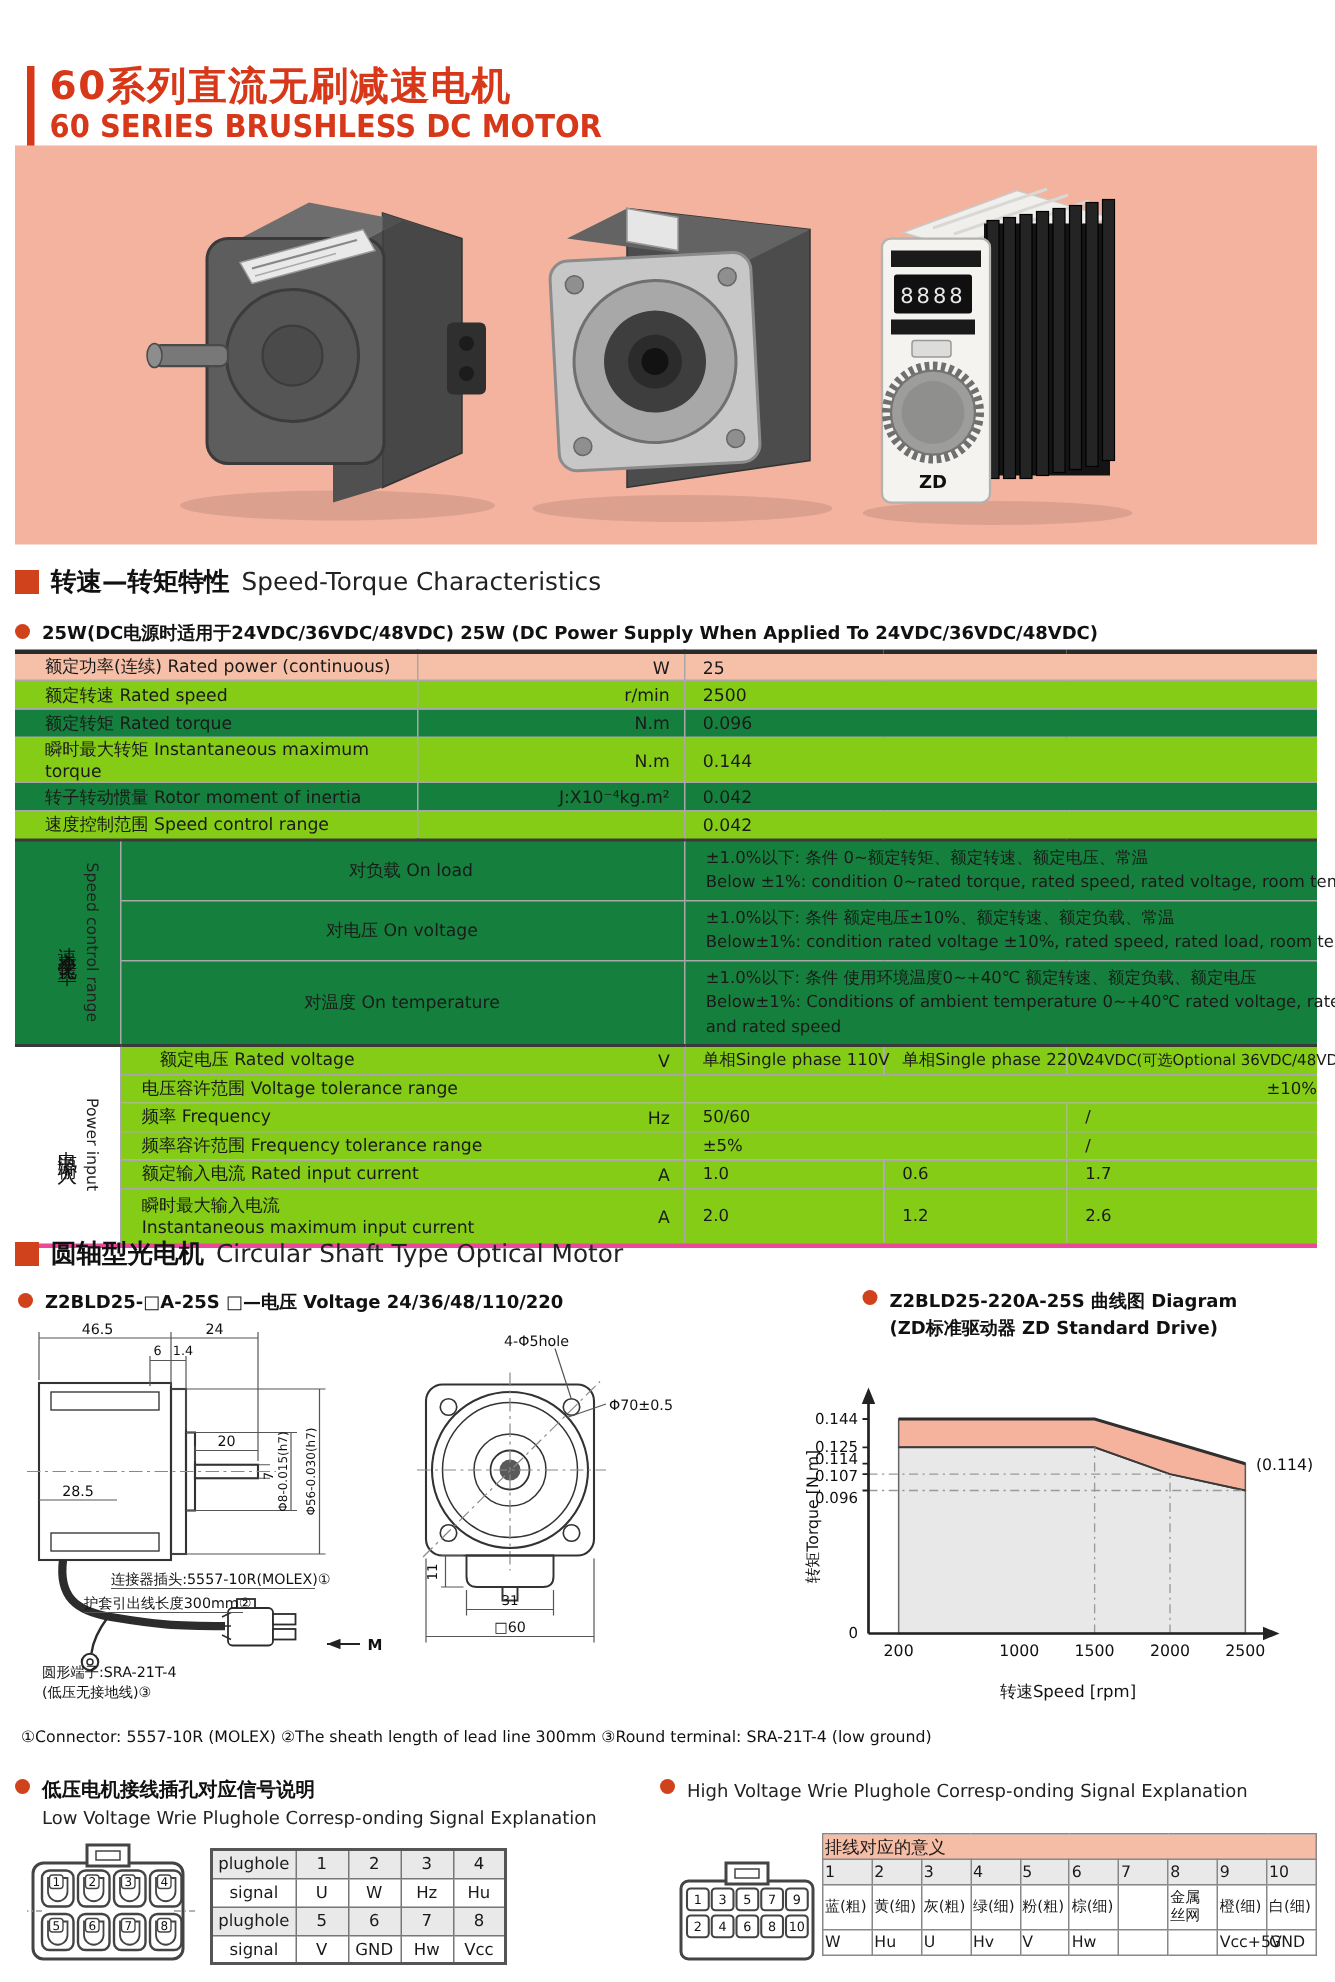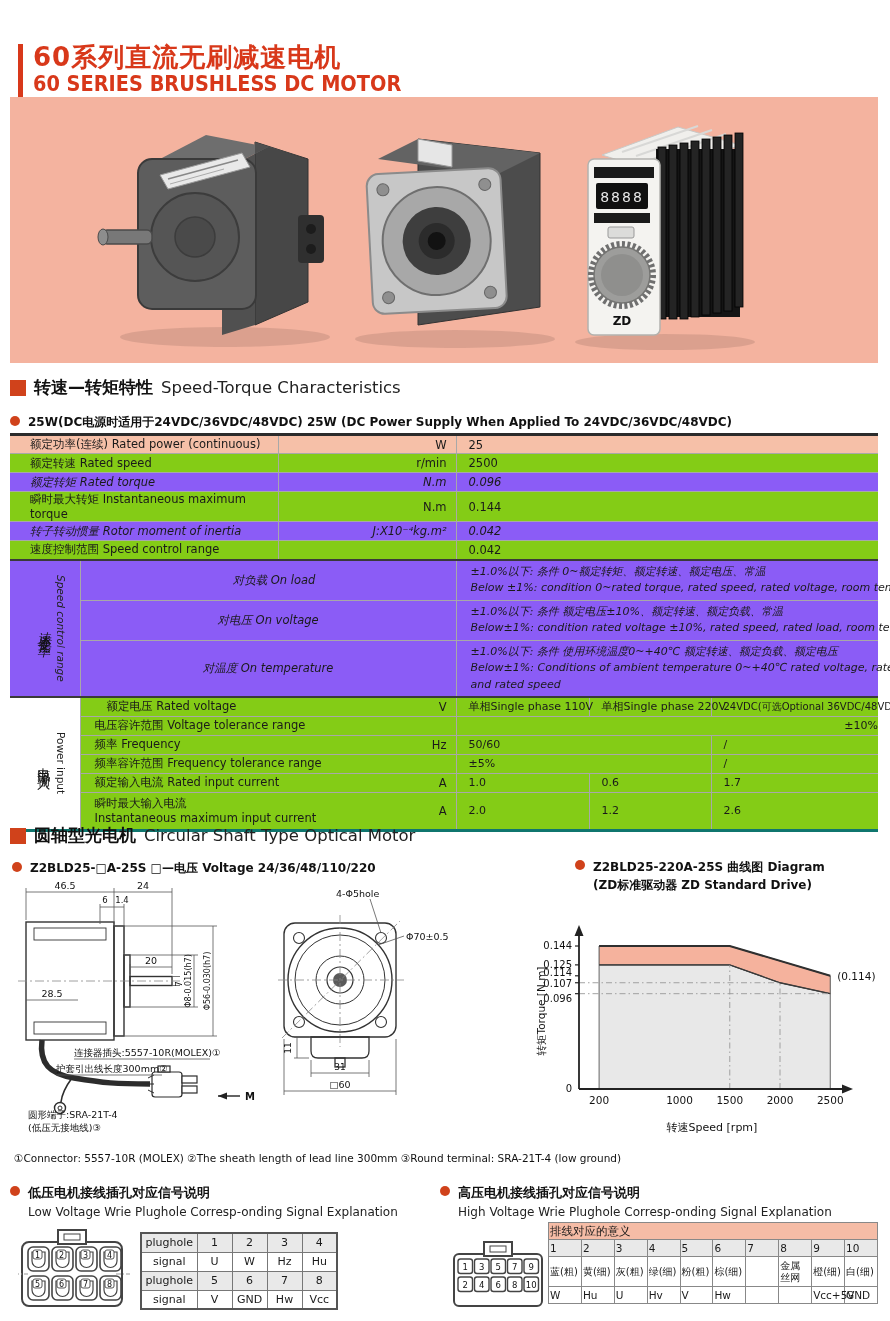--- a/index.html
+++ b/index.html
@@ -27,26 +27,26 @@
   .bullet { display:flex; align-items:flex-start; gap:8px; }
   .bullet-dot { width:10px; height:10px; border-radius:50%; background:#d0421b; margin-top:2px; flex:0 0 auto; }
   .bullet-text { font-size:12px; font-weight:600; color:#111; }
   .bullet1 { left:10px; top:414px; }
   .bullet2 { left:12px; top:860px; }
   .bullet3 { left:575px; top:858px; }
   .bullet3 .bullet-text div { line-height:1.5; font-weight:600; }
 
   
   table.spec { left:10px; top:433px; position:absolute; width:868px; border-collapse:collapse; table-layout:fixed;
-               border-top:3px solid #2b2b2b; border-bottom:3px solid #0f766e; font-size:11.5px; }
+               border-top:3px solid #2b2b2b; border-bottom:3px solid #ec4899; font-size:11.5px; }
   table.spec td { border:1px solid #a8a8a8; padding:0; height:19px; vertical-align:middle; }
   table.spec tr > td:first-child { border-left:none; }
   table.spec tr > td:last-child  { border-right:none; }
   tr.bg-peach td { background:#f6c0a8; }
-  tr.bg-gray  td { background:#8b5cf6;font-style:italic; }
+  tr.bg-gray  td { background:#15803d; }
   tr.bg-white td { background:#84cc16; }
   tr.sep-top  td { border-top:2px solid #3a3a3a;padding-left:12px; }
   td.lbl { padding-left:20px !important; }
   td.unit { text-align:right; padding-right:9px !important; }
   td.val { padding-left:12px !important; }
   td.vhead { background:#e3e3e3; }
   td.vhead.white { background:#fff; }
   .vwrap { display:flex; justify-content:center; align-items:center; gap:3px; height:100%; }
   .vtext-cn { writing-mode:vertical-rl; text-orientation:upright; font-size:13px; letter-spacing:3px; color:#111; }
   .vtext-en { writing-mode:vertical-rl; font-size:10.5px; color:#222; }
@@ -579,21 +579,20 @@
         <td>GND</td>
         <td>Hw</td>
         <td>Vcc</td>
       </tr>
     </tbody>
 </table>
 
 <div class="abs bullet hv-title">
   <span class="bullet-dot"></span>
   <span>
-    <div class="bt-cn">高压电机接线插孔对应信号说明</div>
     <div class="bt-en">High Voltage  Wrie Plughole Corresp-onding Signal Explanation</div>
   </span>
 </div>
 <svg class="abs hv-conn" id="hv-conn" width="96" height="76" viewBox="0 0 96 76">
     <rect x="4" y="18" width="88" height="52" rx="5" fill="#fff" stroke="#444" stroke-width="2"></rect>
     <rect x="34" y="6" width="28" height="14" fill="#fff" stroke="#444" stroke-width="2"></rect>
     <rect x="40" y="10" width="16" height="6" fill="none" stroke="#444" stroke-width="1"></rect>
     <rect x="8" y="23" width="14.5" height="14.5" rx="2.5" fill="#fff" stroke="#444" stroke-width="1.4"></rect>
     <text x="15.2" y="33.5" font-size="8.5" text-anchor="middle" fill="#111">1</text>
     <rect x="24.5" y="23" width="14.5" height="14.5" rx="2.5" fill="#fff" stroke="#444" stroke-width="1.4"></rect>

